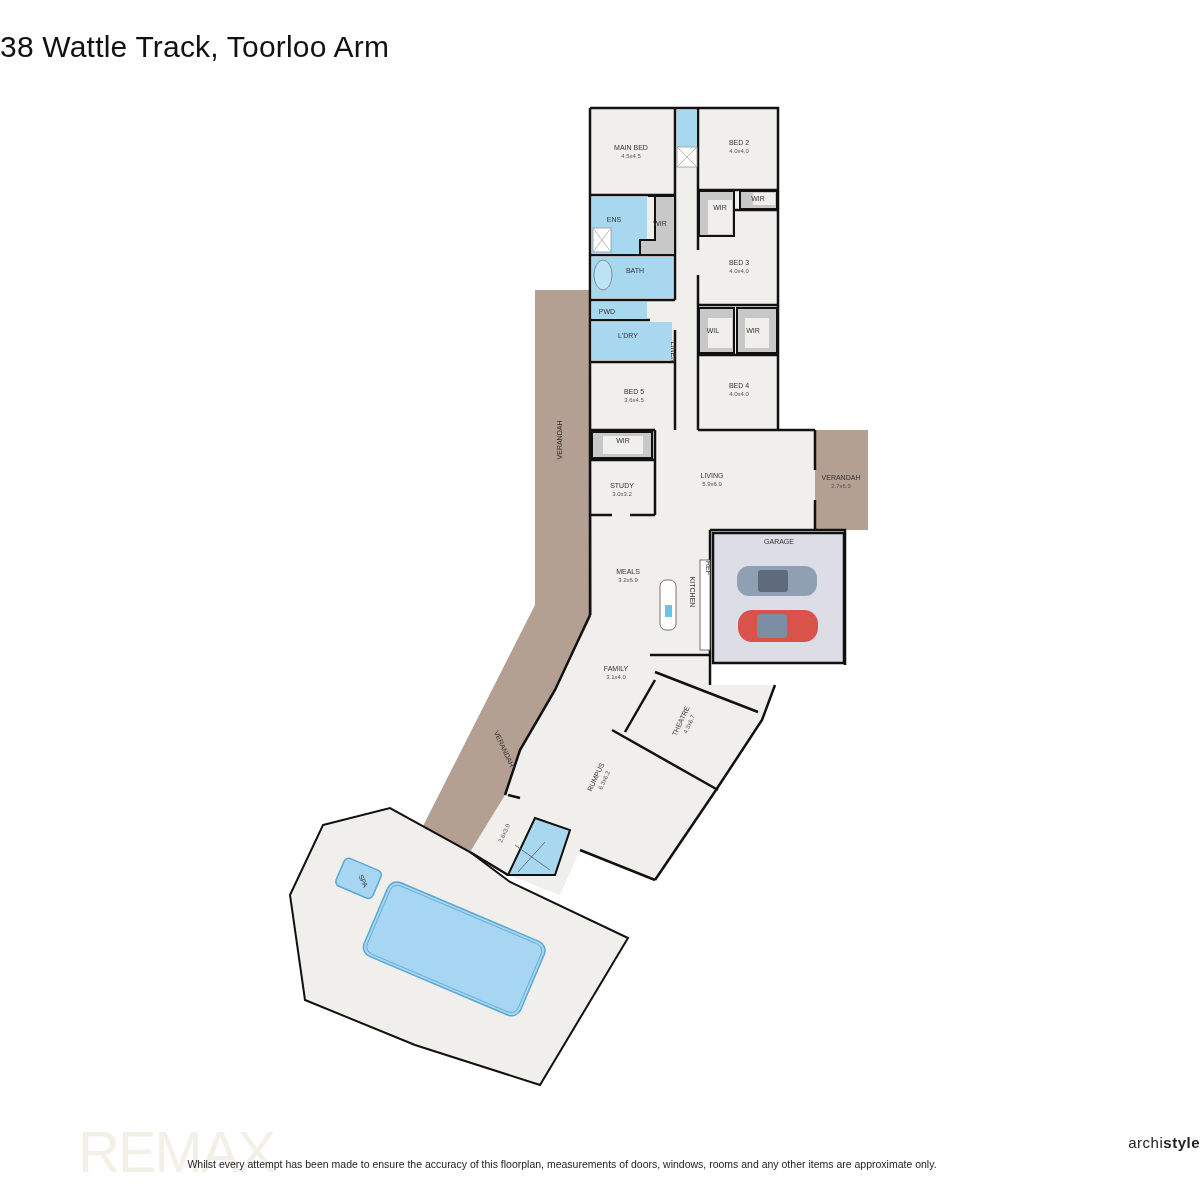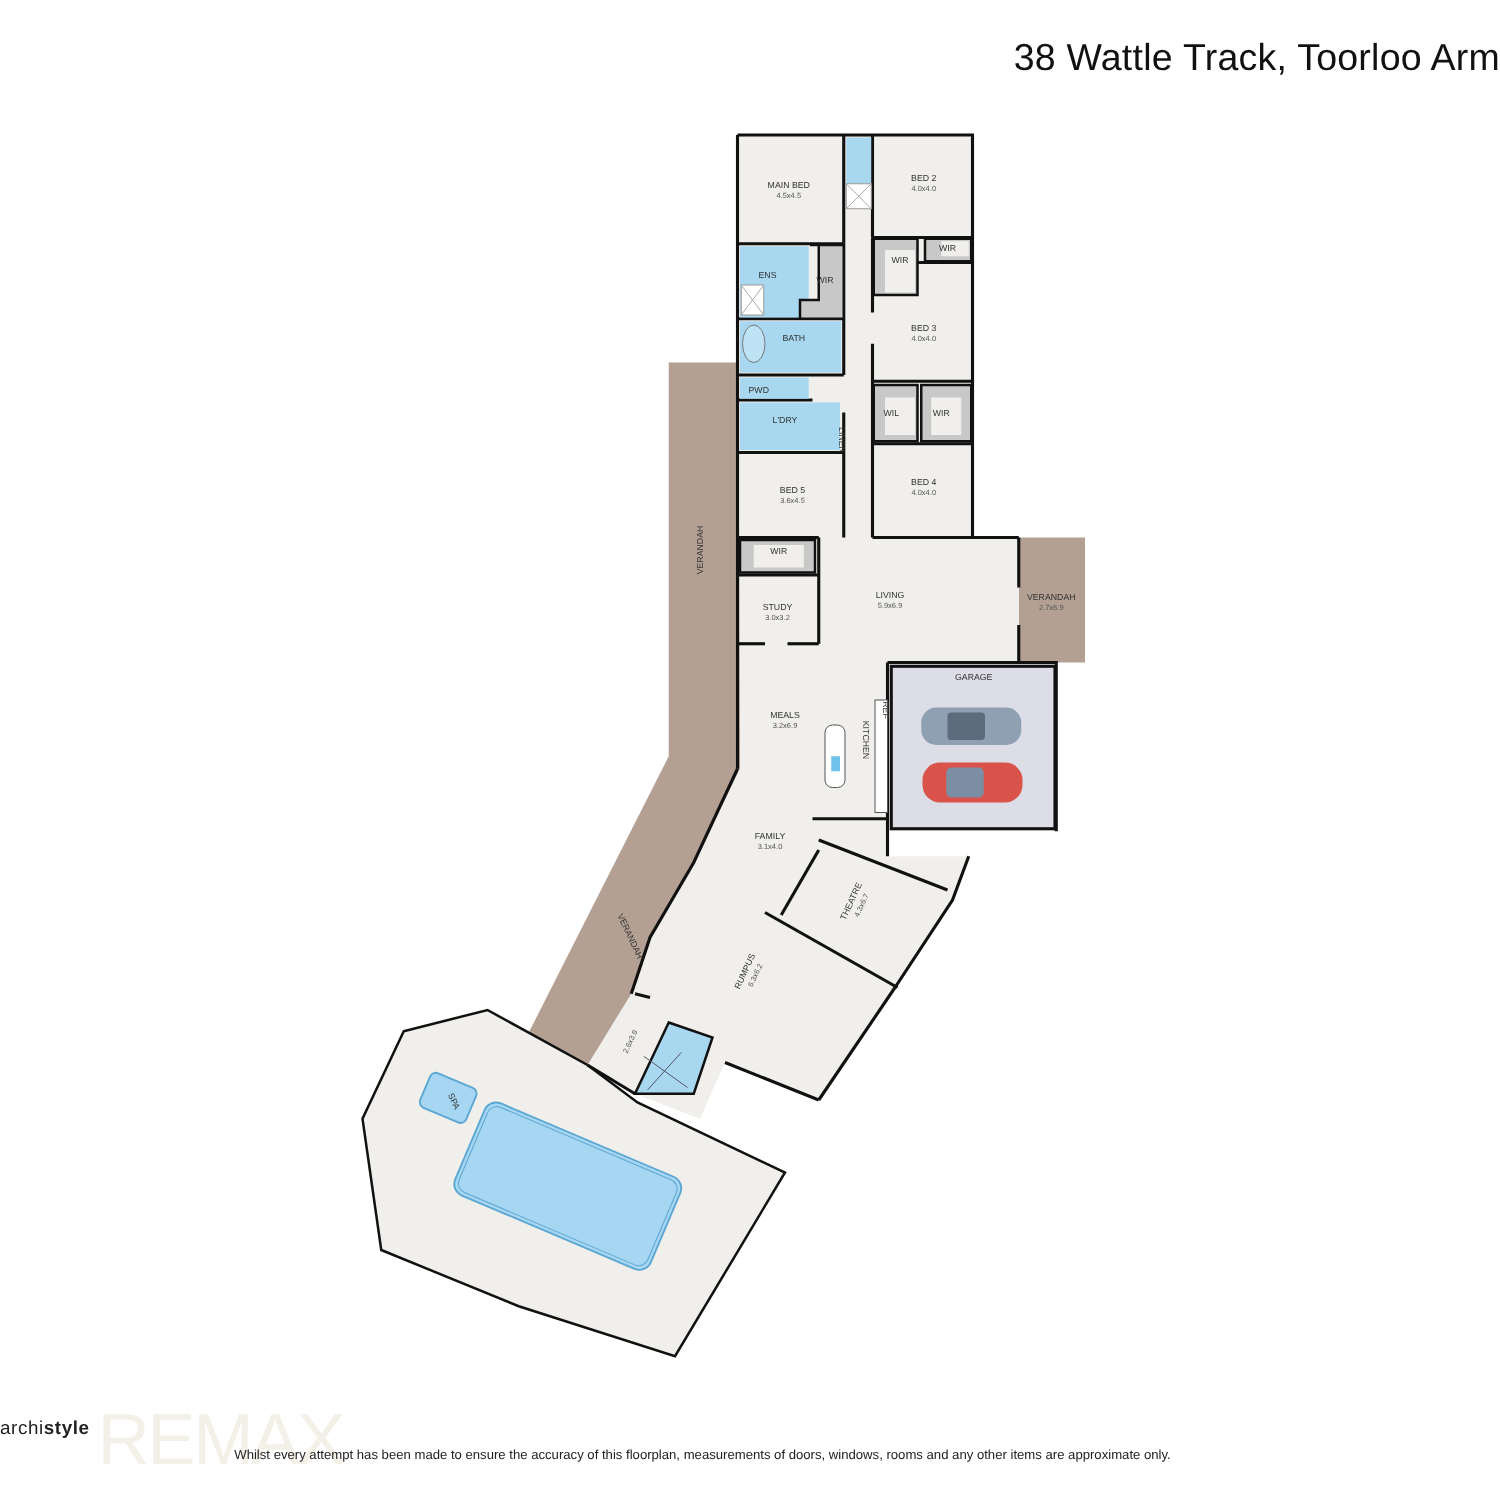--- a/index.html
+++ b/index.html
@@ -1,22 +1,22 @@
 <!DOCTYPE html>
 <html><head>
 <meta charset="utf-8">
 <style>
   html, body { margin:0; padding:0; background:#ffffff; }
   body { width:1200px; height:1200px; position:relative; overflow:hidden; font-family:"Liberation Sans", sans-serif; }
-  .title { position:absolute; top:30px; left:0; width:1200px; text-align:right; font-size:30px; color:#111; letter-spacing:0.2px; }
+  .title { position:absolute; top:30px; left:0; width:1200px; text-align:left; font-size:30px; color:#111; letter-spacing:0.2px; }
   svg.plan { position:absolute; left:0; top:0; }
   .rl { font-family:"Liberation Sans", sans-serif; font-size:7px; fill:#333; text-anchor:middle; }
   .rd { font-family:"Liberation Sans", sans-serif; font-size:6px; fill:#555; text-anchor:middle; }
   .watermark { position:absolute; left:78px; top:1118px; font-family:"Liberation Sans", sans-serif; font-weight:normal; font-size:58px; color:#f3f0e8; letter-spacing:-2px; }
-  .brand { position:absolute; top:1134px; left:0; width:1200px; text-align:left; font-size:15px; color:#222; letter-spacing:0.5px; }
+  .brand { position:absolute; top:1134px; left:0; width:1200px; text-align:right; font-size:15px; color:#222; letter-spacing:0.5px; }
   .brand b { font-weight:bold; }
   .disclaimer { position:absolute; top:1158px; left:0; width:1124px; text-align:center; font-size:10.5px; color:#222; line-height:13px; }
 </style>
 </head>
 <body>
 
 <div class="title">38  Wattle Track, Toorloo Arm</div>
 
 <div class="watermark">REMAX</div>
 

